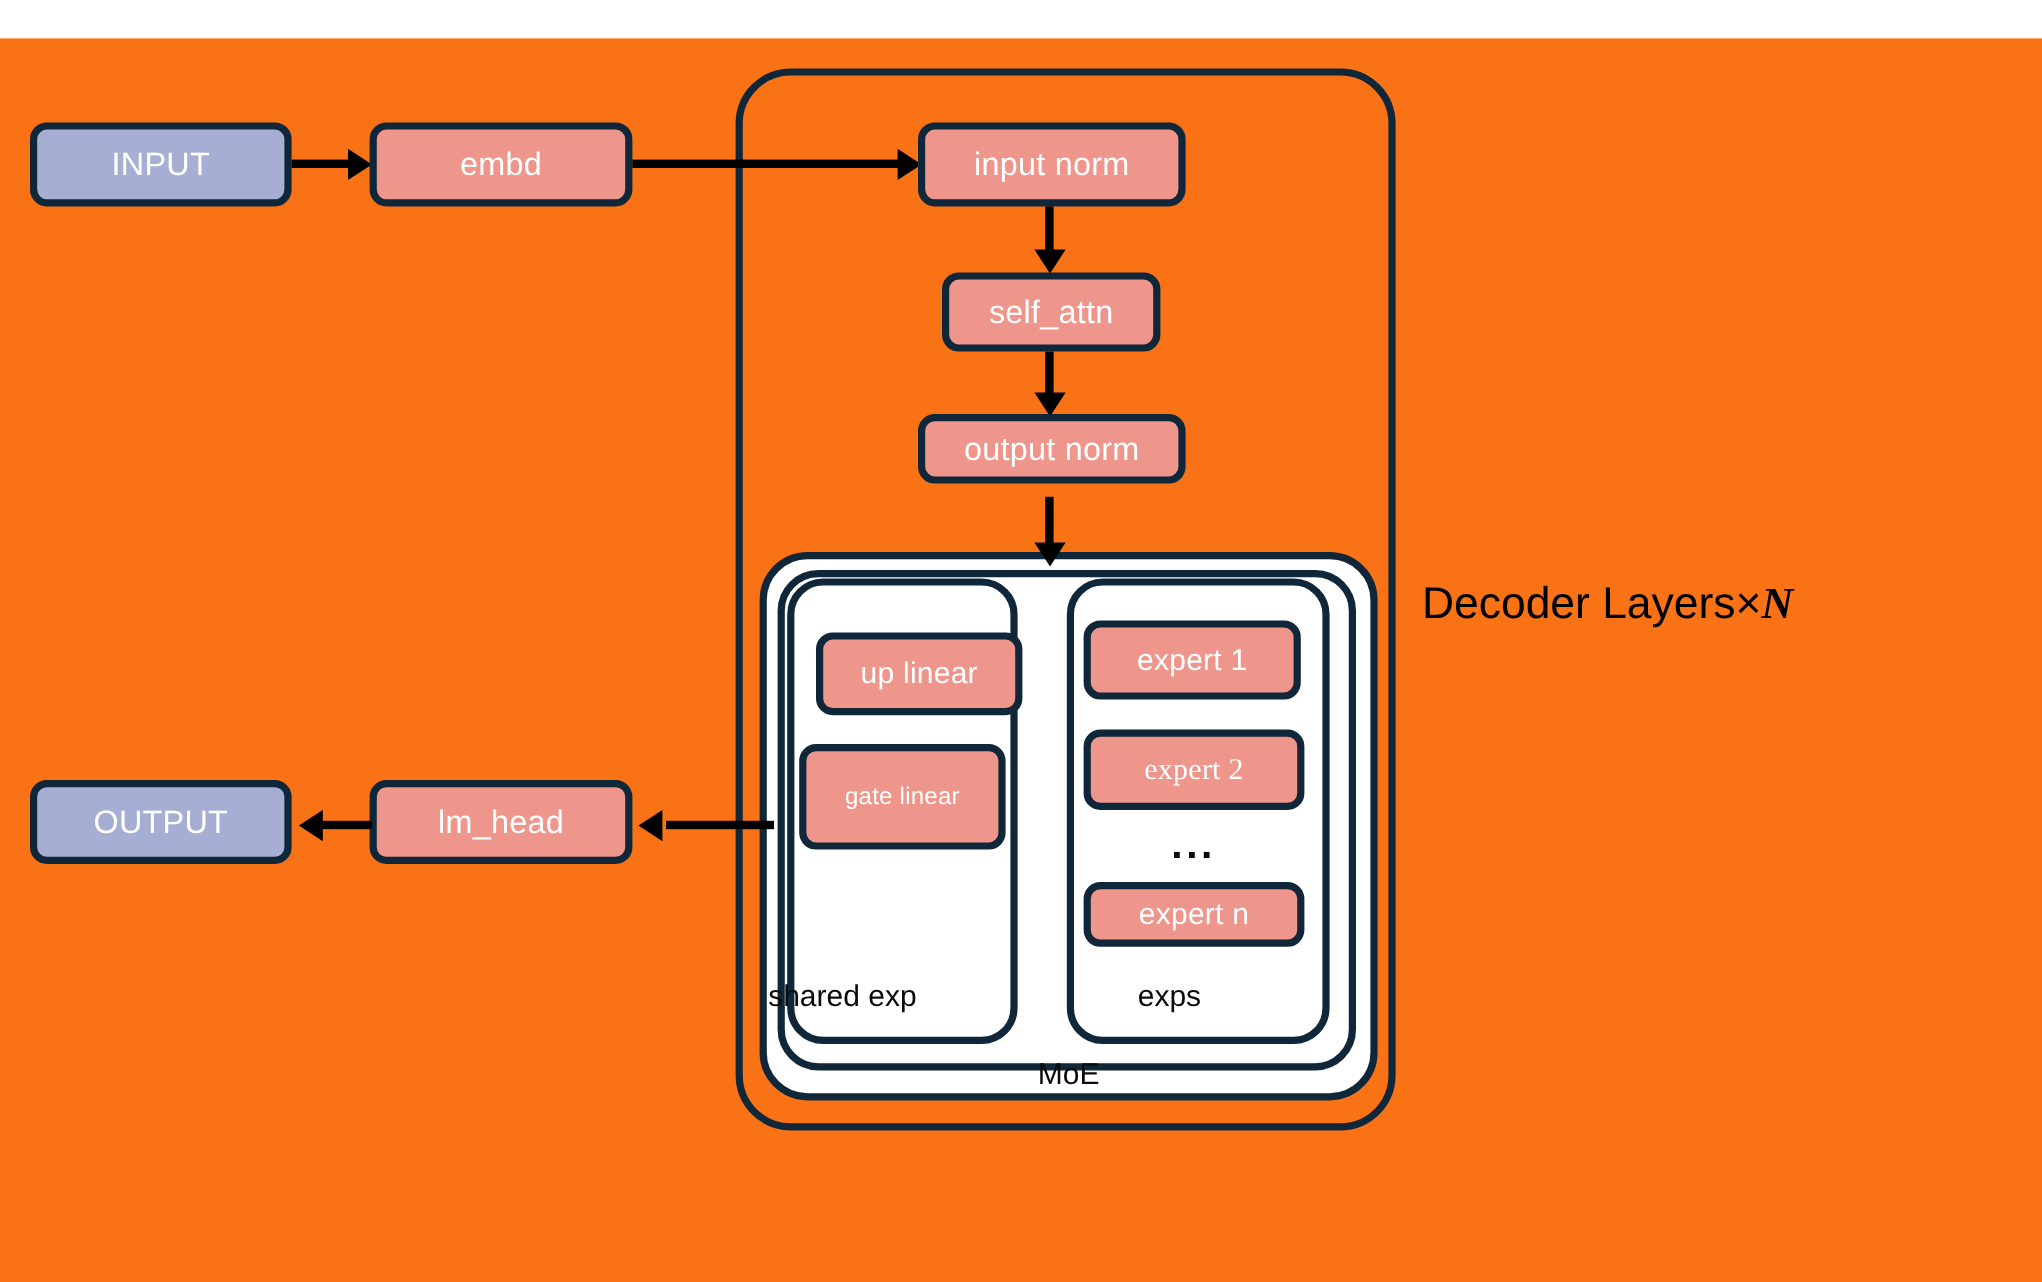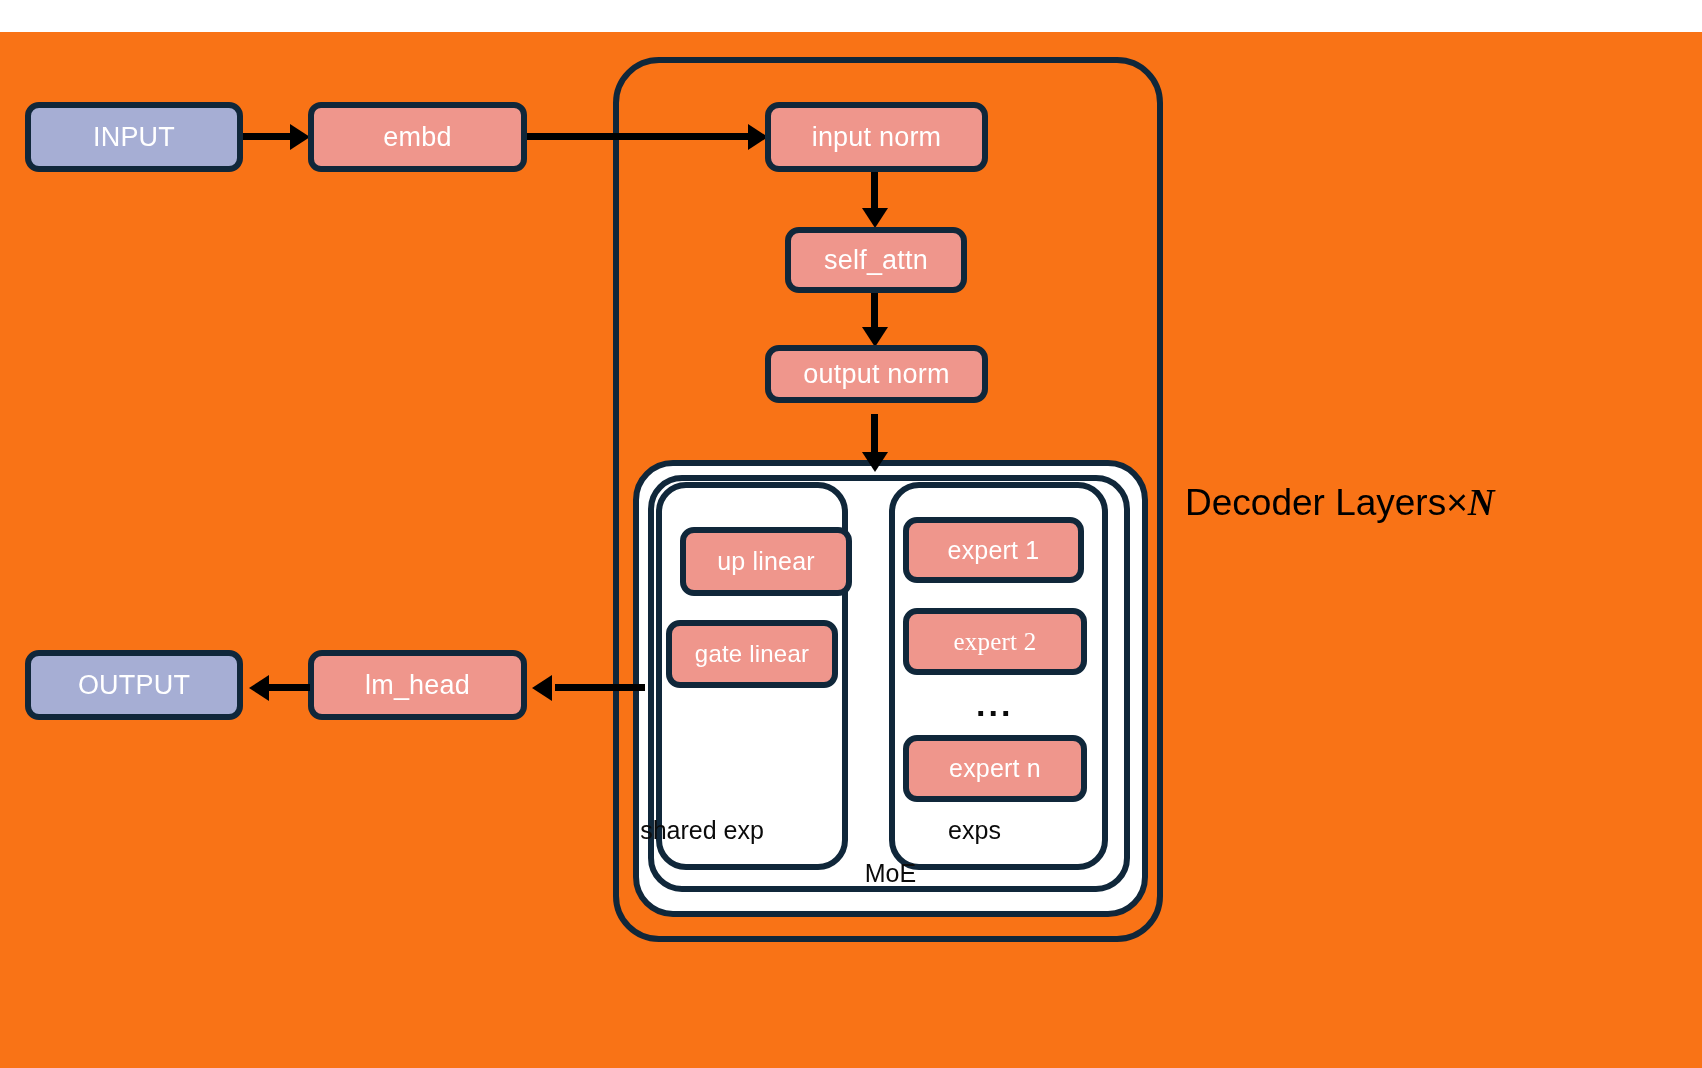--- a/index.html
+++ b/index.html
@@ -113,21 +113,21 @@
 
 <div id="canvas">
 
   <div class="group decoder" style="left:613px; top:25px; width:550px; height:885px;"></div>
 
   <div class="node blue" style="left:25px; top:70px; width:218px; height:70px;">INPUT</div>
 
   <div class="hline" style="left:243px; top:101px; width:50px;"></div>
   <div class="arrow-r" style="left:290px; top:92px;"></div>
 
-  <div class="node salmon" style="left:308px; top:70px; width:219px; height:70px;border-radius:13px;">embd</div>
+  <div class="node salmon" style="left:308px; top:70px; width:219px; height:70px;">embd</div>
 
   <div class="hline" style="left:527px; top:101px; width:225px;"></div>
   <div class="arrow-r" style="left:748px; top:92px;"></div>
 
   <div class="node salmon" style="left:765px; top:70px; width:223px; height:70px;">input norm</div>
 
   <div class="vline" style="left:871px; top:140px; height:40px;"></div>
   <div class="arrow-d" style="left:862px; top:176px;"></div>
 
   <div class="node salmon" style="left:785px; top:195px; width:182px; height:66px;">self_attn</div>
@@ -141,38 +141,38 @@
   <div class="arrow-d" style="left:862px; top:420px;"></div>
 
   <div class="group moe-outer" style="left:633px; top:428px; width:515px; height:457px;"></div>
 
   <div class="group moe-inner" style="left:648px; top:443px; width:482px; height:417px;"></div>
 
   <div class="group col" style="left:656px; top:450px; width:192px; height:388px;"></div>
 
   <div class="node salmon" style="left:680px; top:495px; width:172px; height:69px; font-size:25px;">up linear</div>
 
-  <div class="node salmon" style="left:666px; top:588px; width:172px; height:68px; font-size:24px;">gate linear</div>
+  <div class="node salmon" style="left:666px; top:588px; width:172px; height:88px; font-size:20px;">gate linear</div>
 
 
   <div class="caption" style="left:618px; top:786px; width:168px;">shared exp</div>
 
   <div class="group col" style="left:889px; top:450px; width:219px; height:388px;"></div>
 
   <div class="node salmon" style="left:903px; top:485px; width:181px; height:66px; font-size:25px;">expert 1</div>
 
   <div class="node salmon" style="left:903px; top:576px; width:184px; height:67px; font-size:25px;font-family:Liberation Serif, serif;">expert 2</div>
 
   <div class="ellipsis" style="left:976px; top:655px;">...</div>
 
-  <div class="node salmon" style="left:903px; top:703px; width:184px; height:67px; font-size:25px;">expert n</div>
+  <div class="node salmon" style="left:903px; top:703px; width:184px; height:54px; font-size:25px;">expert n</div>
 
   <div class="caption" style="left:865px; top:786px; width:219px;">exps</div>
 
-  <div class="caption" style="left:633px; top:829px; width:515px;">MoE</div>
+  <div class="caption" style="left:633px; top:851px; width:515px;">MoE</div>
 
   <div class="hline" style="left:555px; top:652px; width:90px;"></div>
   <div class="arrow-l" style="left:532px; top:643px;"></div>
 
   <div class="node salmon" style="left:308px; top:618px; width:219px; height:70px;">lm_head</div>
 
   <div class="hline" style="left:268px; top:652px; width:42px;"></div>
   <div class="arrow-l" style="left:249px; top:643px;"></div>
 
   <div class="node blue" style="left:25px; top:618px; width:218px; height:70px;">OUTPUT</div>

